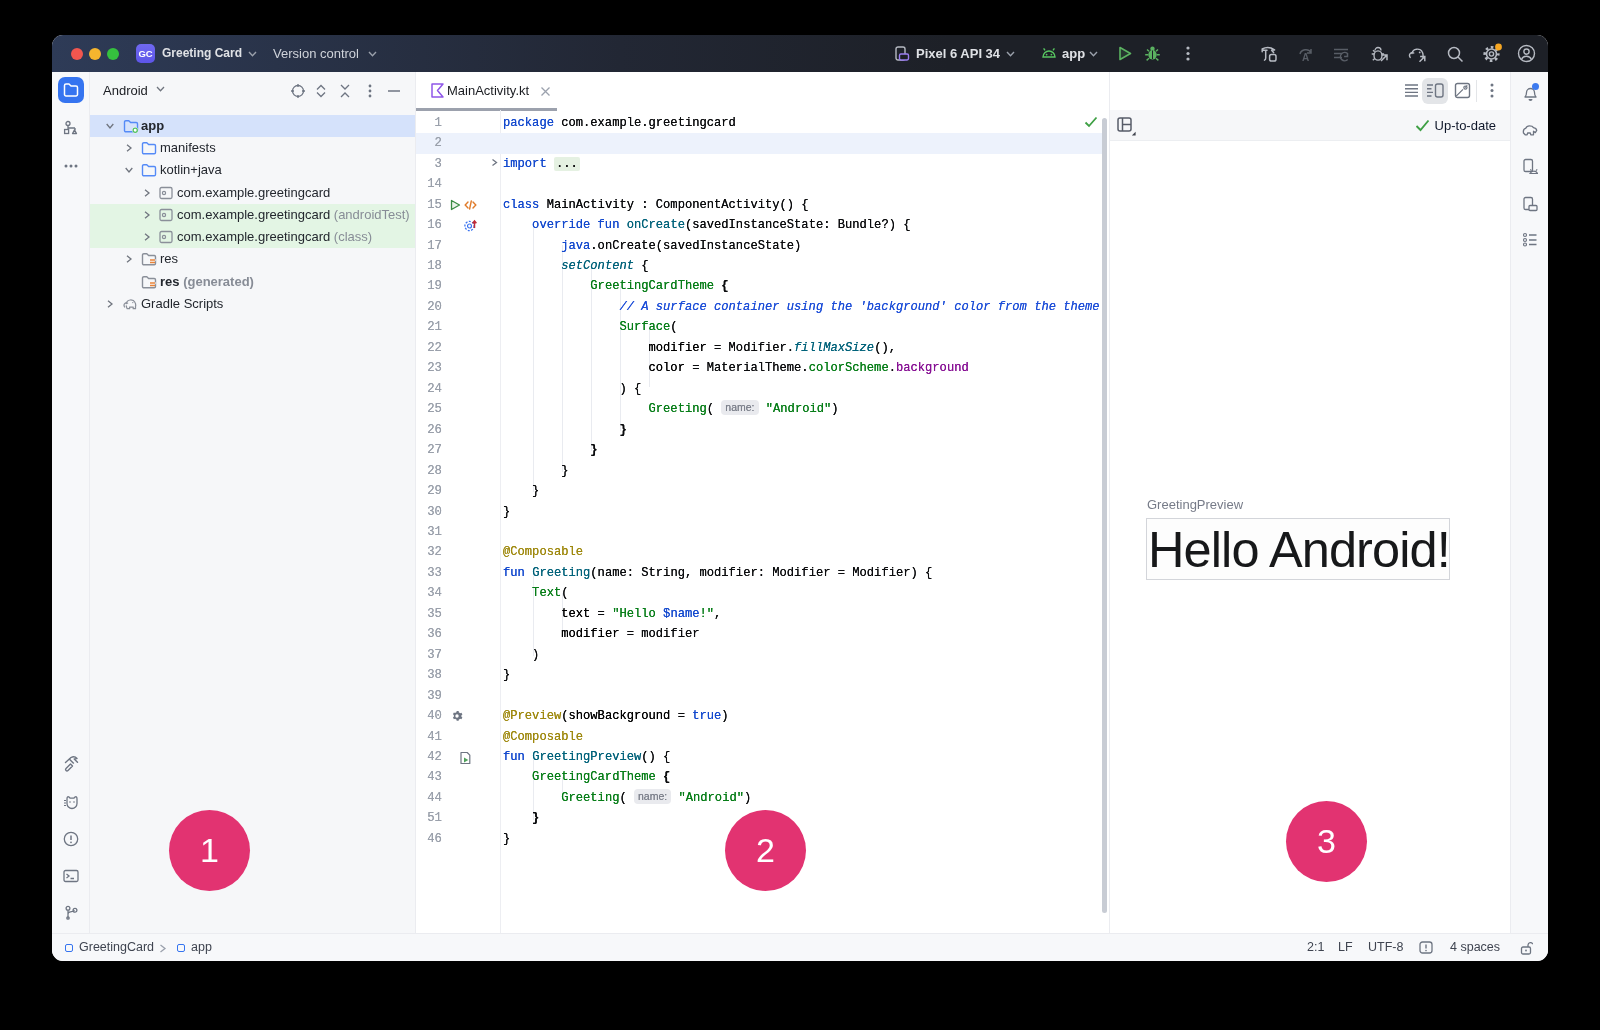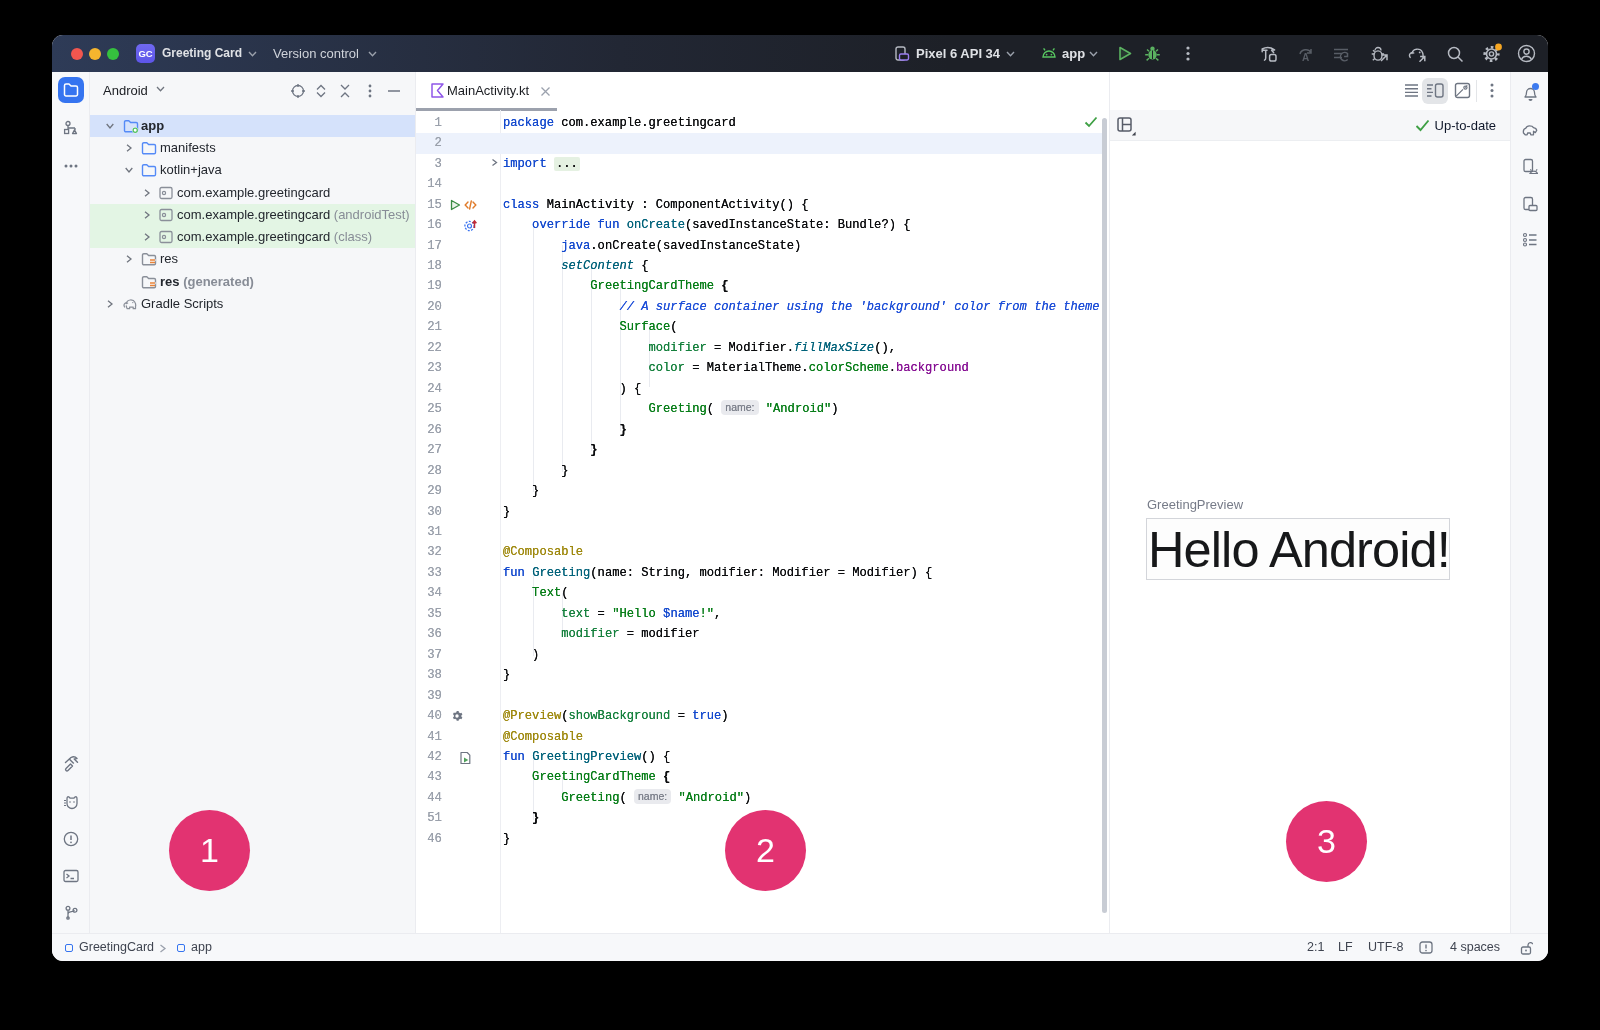--- a/index.html
+++ b/index.html
@@ -23,21 +23,21 @@
 #tabund{position:absolute;left:0px;top:36px;width:141px;height:2.5px;background:#9ca1ad}
 #gutline{position:absolute;left:84px;top:38px;width:1px;height:823px;background:#edeef2}
 #codewrap{position:absolute;left:0;top:38px;width:100%;height:823px;overflow:hidden}
 .crow{position:absolute;left:0;width:100%;height:20.46px;line-height:20.46px;white-space:pre;font-family:"Liberation Mono",monospace;font-size:12.13px;color:#0b0c0e;text-shadow:0 0 0.35px currentColor}
 .crow b{font-weight:700;color:#0b0c0e}
 .ln{position:absolute;right:667px;top:0;width:40px;text-align:right;font-family:"Liberation Mono",monospace;font-size:12.3px;color:#9aa0ab}
 .ct{position:absolute;left:87px;top:0}
 .gi{position:absolute;top:4px}
 .caret-band{position:absolute;left:0;width:688px;height:20.46px;background:#edf2fc}
 .iguide{position:absolute;width:1px;background:#e9ebf0}
-.k{color:#1349ce}.fn{color:#00627a}.g{color:#067d17}.na{color:#15803d}.cm{color:#1d4ed8;font-style:italic}
+.k{color:#1349ce}.fn{color:#00627a}.g{color:#067d17}.na{color:#000000}.cm{color:#1d4ed8;font-style:italic}
 .an{color:#9e880d}.pp{color:#871094}.it{font-style:italic}
 .fold{background:#e5f1e2;border-radius:2px;padding:0 2px;color:#0b0c0e}
 .hint{display:inline-block;background:#e9eaee;border-radius:4px;color:#7d818c;font-size:10.5px;font-family:"Liberation Sans",sans-serif;padding:0 4px;height:15px;line-height:15px;vertical-align:1px}
 #scrollbar{position:absolute;left:686px;top:46px;width:5px;height:795px;border-radius:3px;background:#c8ccd4}
 
 #pvcol{position:absolute;left:1058px;top:37px;width:400px;height:861px;background:#fff}
 #pvtools{position:absolute;left:0;top:0;width:100%;height:38px;background:#fff}
 #utd{position:absolute;left:0;top:38px;width:100%;height:31px;background:#f6f7f9;border-bottom:1px solid #eceef1}
 #utd .txt{position:absolute;right:14px;top:0;height:31px;line-height:31px;font-size:13px;color:#0f172a}
 #pvbody{position:absolute;left:0;top:69px;width:100%;height:792px;background:#fff}

